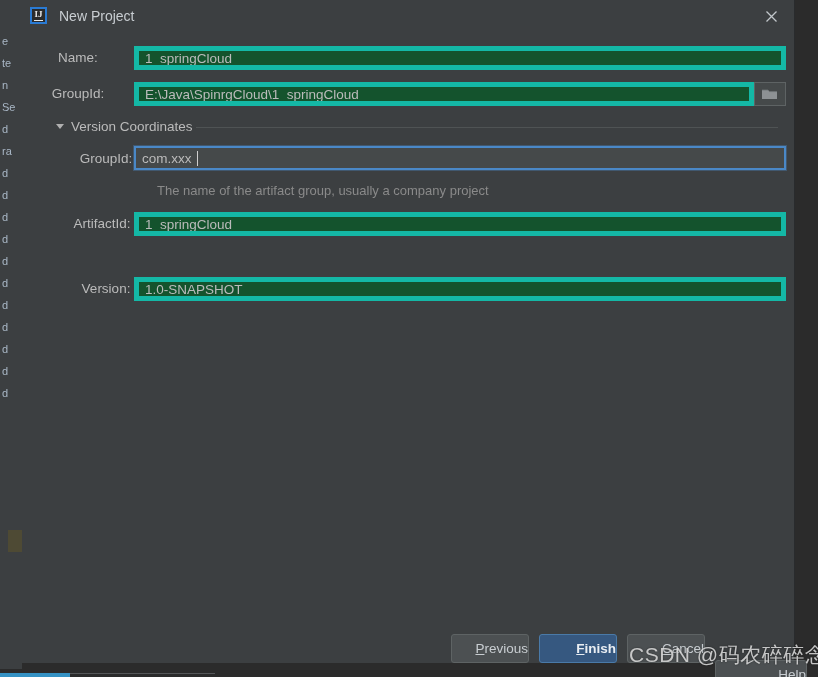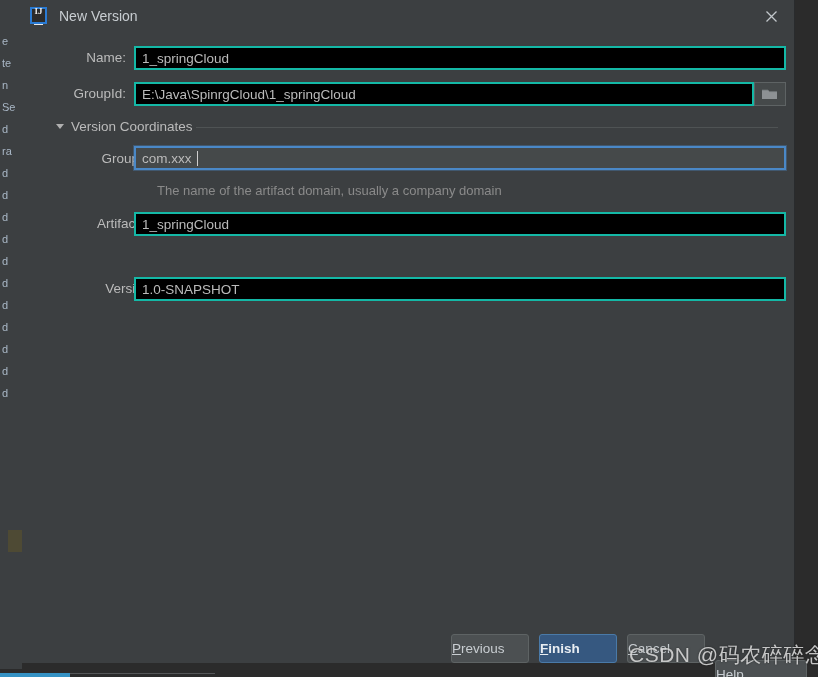--- a/index.html
+++ b/index.html
@@ -90,49 +90,49 @@
     justify-content: center;
   }
   .ij-icon span {
     font-family: "Liberation Serif", "DejaVu Serif", serif;
     font-size: 9px;
     font-weight: bold;
     color: #e8e8e8;
     letter-spacing: 0px;
     line-height: 9px;
     border-bottom: 1.5px solid #e8e8e8;
-    padding-bottom: 8px;
+    padding-bottom: 1px;
   }
   .title-text {
     position: absolute;
     left: 37px; top: 6px;
     font-size: 14px;
     color: #c8cdd1;
     line-height: 20px;
   }
   .close-btn {
     position: absolute;
     right: 8px; top: 4px;
     width: 30px; height: 26px;
     cursor: pointer;
   }
   .close-btn svg { display: block; margin: 6px auto; }
   .field-label {
     position: absolute;
     font-size: 13.5px;
     color: #bbbbbb;
-    text-align: right;
+    text-align: center;
     line-height: 24px;
     white-space: nowrap;
   }
   .text-input {
     position: absolute;
     height: 24px;
-    background: #000000;
-    border: 2px solid #14b8a6;
+    background: #14532d;
+    border: 5px solid #14b8a6;
     color: #bbbbbb;
     font-size: 13.5px;
     font-family: "Liberation Sans", "DejaVu Sans", sans-serif;
     padding: 0 6px;
     line-height: 22px;
     outline: none;
   }
   .text-input.focused {
     border: 2px solid #4a88c7;
     box-shadow: 0 0 0 1px rgba(74,136,199,0.35);
@@ -200,21 +200,21 @@
     height: 29px;
     background: #4c5052;
     border: 1px solid #5e6364;
     border-radius: 3px;
     color: #c8cdd1;
     font-size: 13.5px;
     font-family: "Liberation Sans", "DejaVu Sans", sans-serif;
     cursor: pointer;
     display: flex;
     align-items: center;
-    justify-content: flex-start;
+    justify-content: flex-end;
   }
   .btn.primary {
     background: #365880;
     border: 1px solid #4a7aa8;
     color: #e8edf2;
     font-weight: bold;
   }
   .btn .mn { text-decoration: underline; }
 
   
@@ -261,21 +261,21 @@
     <div class="bg-bottombar-accent"></div>
     <div class="bg-bottombar-line"></div>
   </div>
 
   <div class="dialog">
 
     <div class="titlebar">
       <div class="ij-icon">
         <span>IJ</span>
       </div>
-      <div class="title-text">New Version</div>
+      <div class="title-text">New Project</div>
       <div class="close-btn">
         <svg width="13" height="13" viewBox="0 0 13 13">
           <path d="M1.5 1.5 L11.5 11.5 M11.5 1.5 L1.5 11.5" stroke="#c2c7cb" stroke-width="1.3" fill="none"></path>
         </svg>
       </div>
     </div>
 
     <div class="field-label" style="left:8px; top:46px; width:96px;">Name:</div>
     <input class="text-input" type="text" readonly="" style="left: 112px; top: 46px; width: 652px;" value="1_springCloud">
 
@@ -290,21 +290,21 @@
 
     <div class="section-header">
       <div class="tri"></div>
       <div class="section-title">Version Coordinates</div>
       <div class="section-rule"></div>
     </div>
 
     <div class="field-label" style="left:36px; top:147px; width:96px;">GroupId:</div>
     <input class="text-input focused" type="text" readonly="" style="left: 112px; top: 146px; width: 652px;" value="com.xxx">
     <div class="caret" style="left:175px; top:151px;"></div>
-    <div class="hint" style="left:135px; top:182px;">The name of the artifact domain, usually a company domain</div>
+    <div class="hint" style="left:135px; top:182px;">The name of the artifact group, usually a company project</div>
 
     <div class="field-label" style="left:28px; top:212px; width:104px;">ArtifactId:</div>
     <input class="text-input" type="text" readonly="" style="left: 112px; top: 212px; width: 652px;" value="1_springCloud">
 
     <div class="field-label" style="left:36px; top:277px; width:96px;">Version:</div>
     <input class="text-input" type="text" readonly="" style="left: 112px; top: 277px; width: 652px;" value="1.0-SNAPSHOT">
 
     <div class="btn" style="left:429px; top:634px; width:78px;">
       <span><span class="mn">P</span>revious</span>
     </div>

